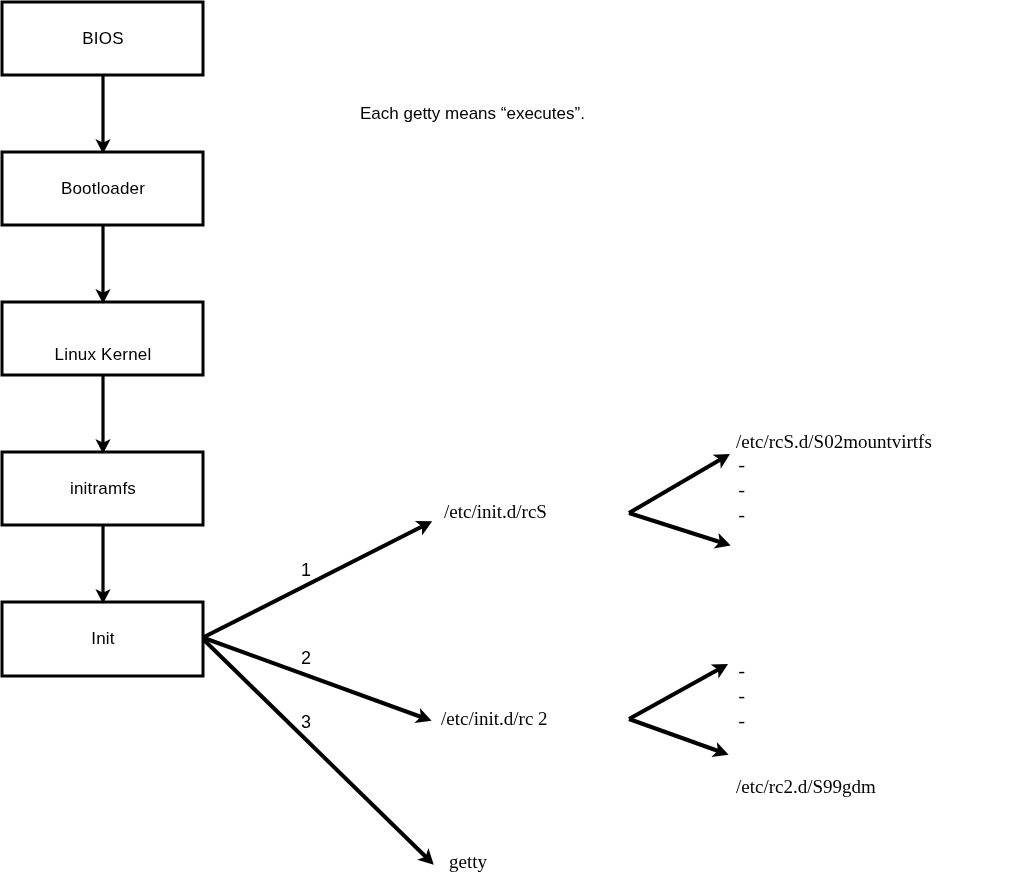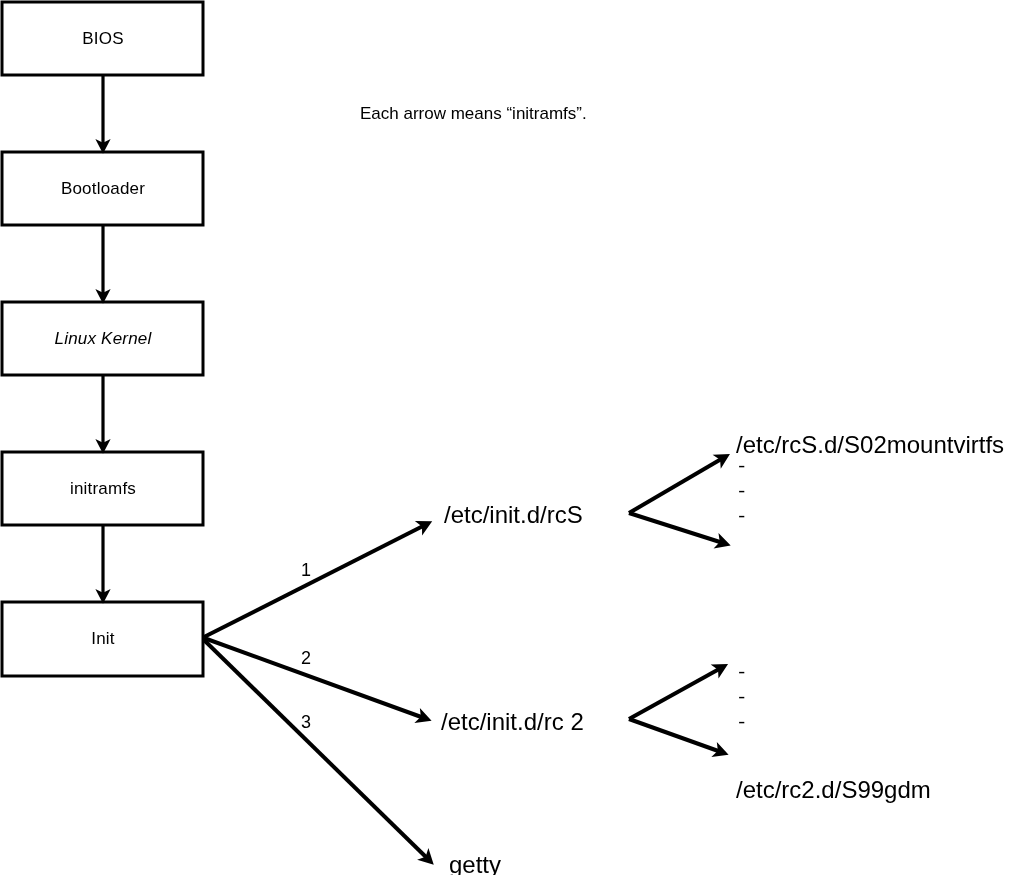--- a/index.html
+++ b/index.html
@@ -45,22 +45,22 @@
     font-family: "Liberation Sans", sans-serif;
     font-size: 17px;
     color: #000000;
     text-align: center;
     white-space: nowrap;
     transform: translate(-50%, -50%);
     letter-spacing: 0.2px;
   }
   .mono-label {
     position: absolute;
-    font-family: Liberation Sans, sans-serif;
-    font-size: 24px;
+    font-family: Liberation Serif, serif;
+    font-size: 19px;
     color: #000000;
     white-space: pre;
     letter-spacing: 0px;
   }
   .num-label {
     position: absolute;
     font-family: "Liberation Sans", sans-serif;
     font-size: 18px;
     color: #000000;
     white-space: nowrap;
@@ -123,25 +123,25 @@
     </g>
 
     <g>
       <line class="fan-line" x1="629" y1="719" x2="721" y2="668" marker-end="url(#arrowD)"></line>
       <line class="fan-line" x1="629" y1="719" x2="721" y2="752" marker-end="url(#arrowD)"></line>
     </g>
   </svg>
 
   <div class="box-label" style="left:103px; top:39px;">BIOS</div>
   <div class="box-label" style="left:103px; top:189px;">Bootloader</div>
-  <div class="box-label" style="left:103px; top:339px;font-style:italic;">Linux Kernel</div>
+  <div class="box-label" style="left:103px; top:355px;">Linux Kernel</div>
   <div class="box-label" style="left:103px; top:489px;">initramfs</div>
   <div class="box-label" style="left:103px; top:639px;">Init</div>
 
-  <div class="caption" style="left:360px; top:104px;">Each arrow means “initramfs”.</div>
+  <div class="caption" style="left:360px; top:104px;">Each getty means “executes”.</div>
 
   <div class="num-label" style="left:306px; top:570px;">1</div>
   <div class="num-label" style="left:306px; top:658px;">2</div>
   <div class="num-label" style="left:306px; top:722px;">3</div>
 
   <div class="mono-label" style="left:444px; top:501px;">/etc/init.d/rcS</div>
   <div class="mono-label" style="left:441px; top:708px;">/etc/init.d/rc 2</div>
   <div class="mono-label" style="left:449px; top:851px;">getty</div>
 
   <div class="mono-label" style="left:736px; top:431px;">/etc/rcS.d/S02mountvirtfs</div>

